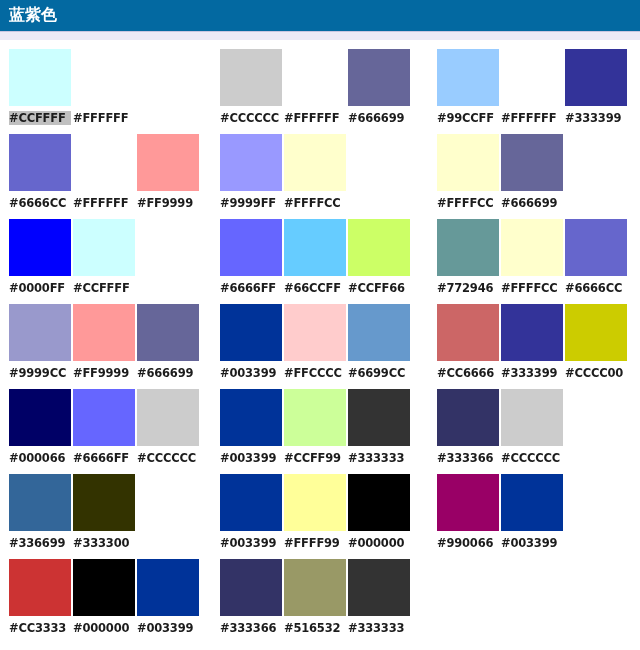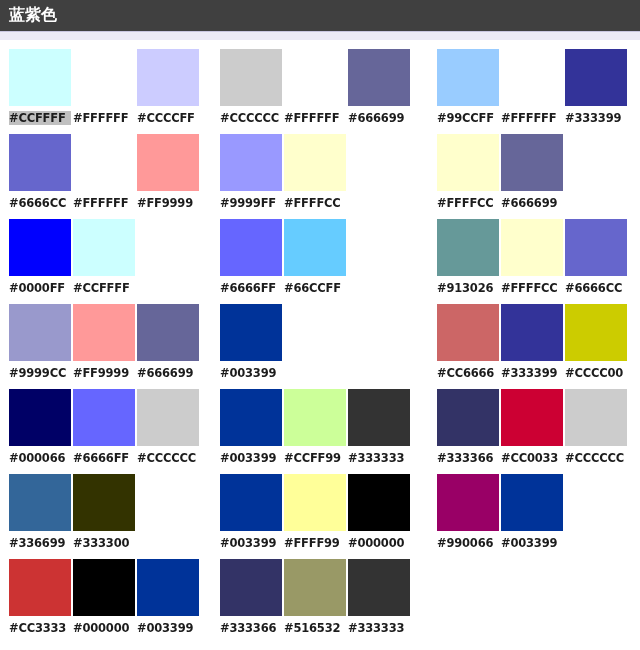--- a/index.html
+++ b/index.html
@@ -13,21 +13,21 @@
     background: #ffffff;
     font-family: "DejaVu Sans", "Liberation Sans", sans-serif;
     overflow: hidden;
     position: relative;
   }
 
   
   #title-bar {
     width: 640px;
     height: 31px;
-    background: #404040;
+    background: #0369a1;
     position: relative;
   }
   #title-text {
     position: absolute;
     left: 9px;
     top: 3px;
     color: #ffffff;
     font-size: 16px;
     font-weight: bold;
     letter-spacing: 0px;
@@ -116,24 +116,20 @@
   <div class="color-group" id="group-1">
       <div class="swatch-row">
         <div class="swatch-cell">
           <div class="swatch-chip" style="background: rgb(204, 255, 255);"></div>
           <span class="swatch-label selected">#CCFFFF</span>
         </div>
         <div class="swatch-cell">
           <div class="swatch-chip" style="background: rgb(255, 255, 255);"></div>
           <span class="swatch-label">#FFFFFF</span>
         </div>
-        <div class="swatch-cell">
-          <div class="swatch-chip" style="background: rgb(204, 204, 255);"></div>
-          <span class="swatch-label">#CCCCFF</span>
-        </div>
       </div>
       <div class="swatch-row">
         <div class="swatch-cell">
           <div class="swatch-chip" style="background: rgb(102, 102, 204);"></div>
           <span class="swatch-label">#6666CC</span>
         </div>
         <div class="swatch-cell">
           <div class="swatch-chip" style="background: rgb(255, 255, 255);"></div>
           <span class="swatch-label">#FFFFFF</span>
         </div>
@@ -232,25 +228,37 @@
       </div>
       <div class="swatch-row">
         <div class="swatch-cell">
           <div class="swatch-chip" style="background: rgb(102, 102, 255);"></div>
           <span class="swatch-label">#6666FF</span>
         </div>
         <div class="swatch-cell">
           <div class="swatch-chip" style="background: rgb(102, 204, 255);"></div>
           <span class="swatch-label">#66CCFF</span>
         </div>
-      </div>
-      <div class="swatch-row">
-        <div class="swatch-cell">
-          <div class="swatch-chip" style="background: rgb(0, 51, 153);"></div>
-          <span class="swatch-label">#003399</span>
+        <div class="swatch-cell">
+          <div class="swatch-chip" style="background: rgb(204, 255, 102);"></div>
+          <span class="swatch-label">#CCFF66</span>
+        </div>
+      </div>
+      <div class="swatch-row">
+        <div class="swatch-cell">
+          <div class="swatch-chip" style="background: rgb(0, 51, 153);"></div>
+          <span class="swatch-label">#003399</span>
+        </div>
+        <div class="swatch-cell">
+          <div class="swatch-chip" style="background: rgb(255, 204, 204);"></div>
+          <span class="swatch-label">#FFCCCC</span>
+        </div>
+        <div class="swatch-cell">
+          <div class="swatch-chip" style="background: rgb(102, 153, 204);"></div>
+          <span class="swatch-label">#6699CC</span>
         </div>
       </div>
       <div class="swatch-row">
         <div class="swatch-cell">
           <div class="swatch-chip" style="background: rgb(0, 51, 153);"></div>
           <span class="swatch-label">#003399</span>
         </div>
         <div class="swatch-cell">
           <div class="swatch-chip" style="background: rgb(204, 255, 153);"></div>
           <span class="swatch-label">#CCFF99</span>
@@ -310,21 +318,21 @@
           <span class="swatch-label">#FFFFCC</span>
         </div>
         <div class="swatch-cell">
           <div class="swatch-chip" style="background: rgb(102, 102, 153);"></div>
           <span class="swatch-label">#666699</span>
         </div>
       </div>
       <div class="swatch-row">
         <div class="swatch-cell">
           <div class="swatch-chip" style="background: rgb(102, 153, 153);"></div>
-          <span class="swatch-label">#913026</span>
+          <span class="swatch-label">#772946</span>
         </div>
         <div class="swatch-cell">
           <div class="swatch-chip" style="background: rgb(255, 255, 204);"></div>
           <span class="swatch-label">#FFFFCC</span>
         </div>
         <div class="swatch-cell">
           <div class="swatch-chip" style="background: rgb(102, 102, 204);"></div>
           <span class="swatch-label">#6666CC</span>
         </div>
       </div>
@@ -339,24 +347,20 @@
         </div>
         <div class="swatch-cell">
           <div class="swatch-chip" style="background: rgb(204, 204, 0);"></div>
           <span class="swatch-label">#CCCC00</span>
         </div>
       </div>
       <div class="swatch-row">
         <div class="swatch-cell">
           <div class="swatch-chip" style="background: rgb(51, 51, 102);"></div>
           <span class="swatch-label">#333366</span>
-        </div>
-        <div class="swatch-cell">
-          <div class="swatch-chip" style="background: rgb(204, 0, 51);"></div>
-          <span class="swatch-label">#CC0033</span>
         </div>
         <div class="swatch-cell">
           <div class="swatch-chip" style="background: rgb(204, 204, 204);"></div>
           <span class="swatch-label">#CCCCCC</span>
         </div>
       </div>
       <div class="swatch-row">
         <div class="swatch-cell">
           <div class="swatch-chip" style="background: rgb(153, 0, 102);"></div>
           <span class="swatch-label">#990066</span>

